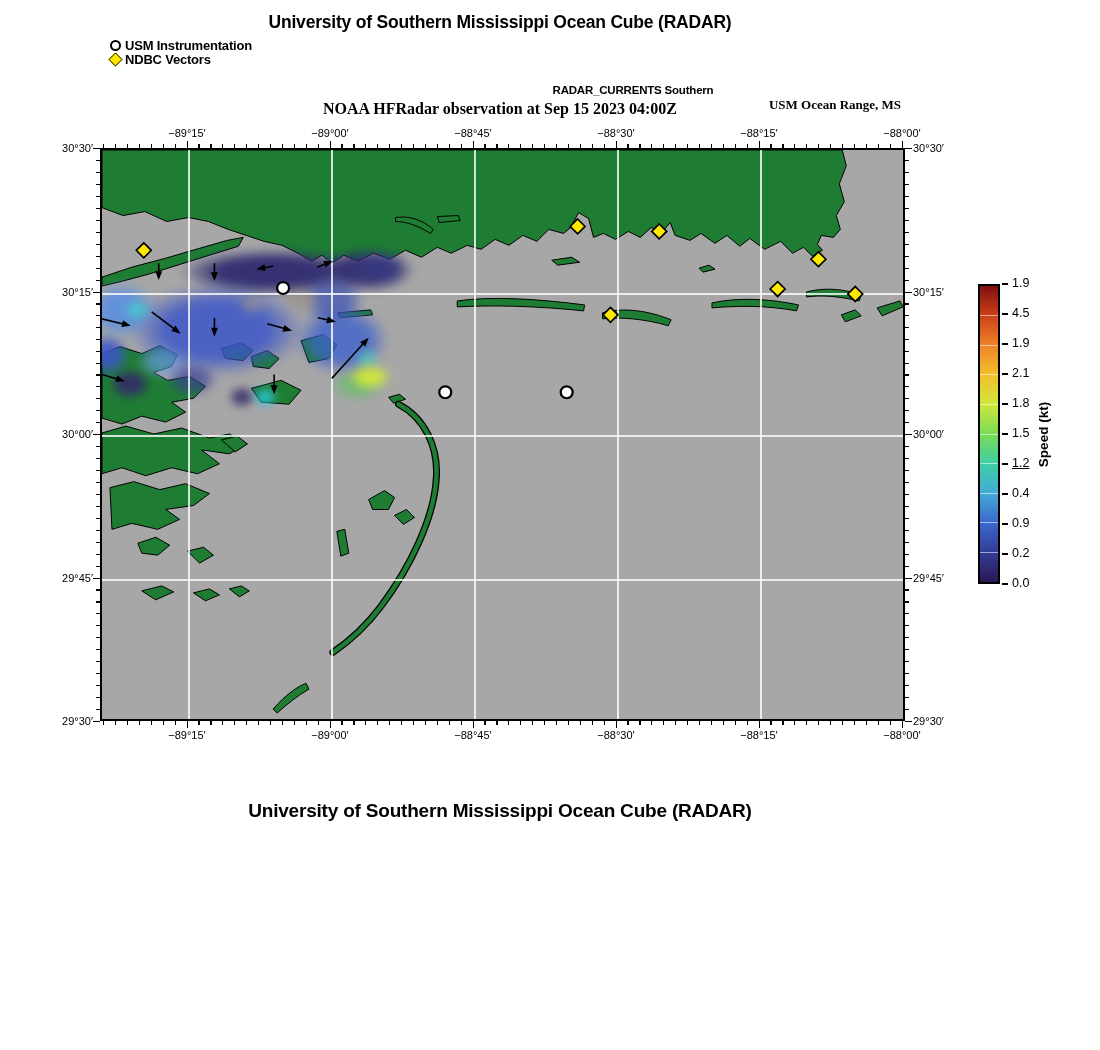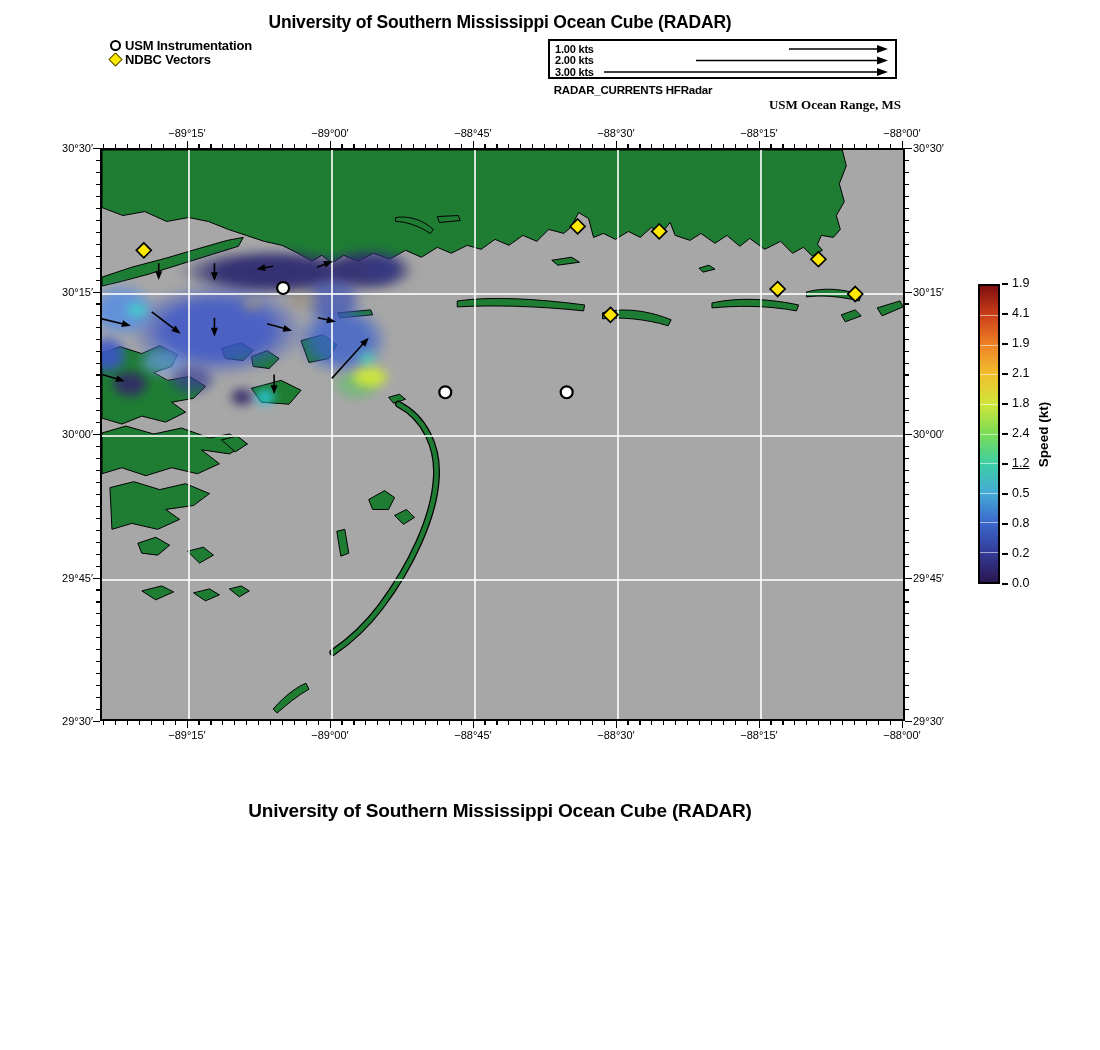--- a/index.html
+++ b/index.html
@@ -43,35 +43,23 @@
     <div class="legend-item">
       <span class="sym sym-circle"></span>
       <span>USM Instrumentation</span>
     </div>
     <div class="legend-item">
       <span class="sym sym-diamond"></span>
       <span>NDBC Vectors</span>
     </div>
   </div>
 
-  <div class="abs vbox" id="vbox" style="left:548px;top:39px;width:349px;height:40px;">
-    <svg id="vbox-svg" width="344" height="35" style="position:absolute;left:0;top:0;">
-        <line x1="239" y1="8" x2="328" y2="8" stroke="#000" stroke-width="1.6"></line>
-        <polygon points="338,8 327,4 327,12" fill="#000"></polygon>
-        <line x1="146" y1="19.5" x2="328" y2="19.5" stroke="#000" stroke-width="1.6"></line>
-        <polygon points="338,19.5 327,15.5 327,23.5" fill="#000"></polygon>
-        <line x1="54" y1="31" x2="328" y2="31" stroke="#000" stroke-width="1.6"></line>
-        <polygon points="338,31 327,27 327,35" fill="#000"></polygon>
-      </svg>
-  <div class="vrow-label" style="top: 2.5px;">1.00 kts</div>
-      <div class="vrow-label" style="top: 14px;">2.00 kts</div>
-      <div class="vrow-label" style="top: 25.5px;">3.00 kts</div>
-    </div>
-  <div class="abs vcaption" style="left:548px;top:84px;width:170px;text-align:center;">RADAR_CURRENTS HFRadar</div>
-
+  <div class="abs vcaption" style="left:548px;top:84px;width:170px;text-align:center;">RADAR_CURRENTS Southern</div>
+
+  <div class="abs subtitle" style="left:0;top:100px;width:1000px;">NOAA HFRadar observation at Sep 15 2023 04:00Z</div>
   <div class="abs region" style="left:760px;top:97px;width:150px;">USM Ocean Range, MS</div>
 
   <div class="abs map" id="map" style="left:100px;top:148px;width:805px;height:573px;background:#a7a7a7;">
     <svg id="land" viewBox="0 0 805 573" preserveAspectRatio="none">
       <g fill="#1e7d33" stroke="#000" stroke-width="1">
         <path d="M0,0 H744 L748,16 L741,34 L746,52 L738,66 L742,80 L735,88 L723,86 L719,95 L724,101 L714,107 L705,98 L694,104 L682,92 L666,100 L651,89 L641,97 L628,86 L616,94 L602,84 L591,91 L576,86 L571,73 L562,84 L552,78 L541,88 L529,82 L516,90 L504,84 L494,88 L489,69 L479,63 L471,78 L464,84 L449,80 L437,92 L423,86 L409,96 L395,90 L381,100 L367,96 L351,104 L337,98 L321,108 L305,101 L289,110 L273,104 L257,112 L243,106 L231,114 L221,106 L211,112 L197,104 L181,96 L163,92 L145,86 L127,80 L107,72 L87,68 L65,72 L43,62 L21,66 L0,58 Z"></path>
         <path d="M0,128 L30,118 L64,109 L98,99 L126,91 L142,88 L137,97 L111,105 L79,115 L47,125 L17,133 L0,137 Z"></path>
         <path d="M0,205 L18,198 L40,205 L58,197 L76,206 L70,218 L52,224 L66,232 L88,228 L104,238 L92,250 L70,254 L84,264 L64,274 L40,268 L20,276 L0,270 Z"></path>
         <path d="M0,285 L24,278 L52,286 L80,280 L108,290 L128,286 L146,296 L128,306 L100,302 L118,316 L96,326 L70,320 L44,328 L20,320 L0,326 Z"></path>
         <path d="M8,340 L32,334 L58,342 L84,336 L108,346 L92,358 L64,362 L78,372 L56,382 L30,376 L10,382 Z"></path>
@@ -443,35 +431,35 @@
       <div class="cbar-cross" style="top: 147.5px;"></div>
       <div class="cbar-cross" style="top: 177.1px;"></div>
       <div class="cbar-cross" style="top: 206.7px;"></div>
       <div class="cbar-cross" style="top: 236.3px;"></div>
       <div class="cbar-cross" style="top: 265.9px;"></div>
     </div>
   <div class="abs" id="cbar-ticks" style="left:978px;top:284px;width:80px;height:300px;">
       <div class="cbar-tick" style="left: 24px; top: -0.75px;"></div>
       <div class="cbar-lab" style="left: 34px; top: -8px;">1.9</div>
       <div class="cbar-tick" style="left: 24px; top: 29.25px;"></div>
-      <div class="cbar-lab" style="left: 34px; top: 22px;">4.1</div>
+      <div class="cbar-lab" style="left: 34px; top: 22px;">4.5</div>
       <div class="cbar-tick" style="left: 24px; top: 59.25px;"></div>
       <div class="cbar-lab" style="left: 34px; top: 52px;">1.9</div>
       <div class="cbar-tick" style="left: 24px; top: 89.25px;"></div>
       <div class="cbar-lab" style="left: 34px; top: 82px;">2.1</div>
       <div class="cbar-tick" style="left: 24px; top: 119.25px;"></div>
       <div class="cbar-lab" style="left: 34px; top: 112px;">1.8</div>
       <div class="cbar-tick" style="left: 24px; top: 149.25px;"></div>
-      <div class="cbar-lab" style="left: 34px; top: 142px;">2.4</div>
+      <div class="cbar-lab" style="left: 34px; top: 142px;">1.5</div>
       <div class="cbar-tick" style="left: 24px; top: 179.25px;"></div>
       <div class="cbar-lab" style="left: 34px; top: 172px; text-decoration: underline;">1.2</div>
       <div class="cbar-tick" style="left: 24px; top: 209.25px;"></div>
-      <div class="cbar-lab" style="left: 34px; top: 202px;">0.5</div>
+      <div class="cbar-lab" style="left: 34px; top: 202px;">0.4</div>
       <div class="cbar-tick" style="left: 24px; top: 239.25px;"></div>
-      <div class="cbar-lab" style="left: 34px; top: 232px;">0.8</div>
+      <div class="cbar-lab" style="left: 34px; top: 232px;">0.9</div>
       <div class="cbar-tick" style="left: 24px; top: 269.25px;"></div>
       <div class="cbar-lab" style="left: 34px; top: 262px;">0.2</div>
       <div class="cbar-tick" style="left: 24px; top: 299.25px;"></div>
       <div class="cbar-lab" style="left: 34px; top: 292px;">0.0</div>
     </div>
   <div class="abs cbar-title" style="left:1026px;top:284px;width:36px;height:300px;">
     <span>Speed (kt)</span>
   </div>
 
   <div class="abs footer-title" style="left:0;top:800px;width:1000px;">University of Southern Mississippi Ocean Cube (RADAR)</div>

